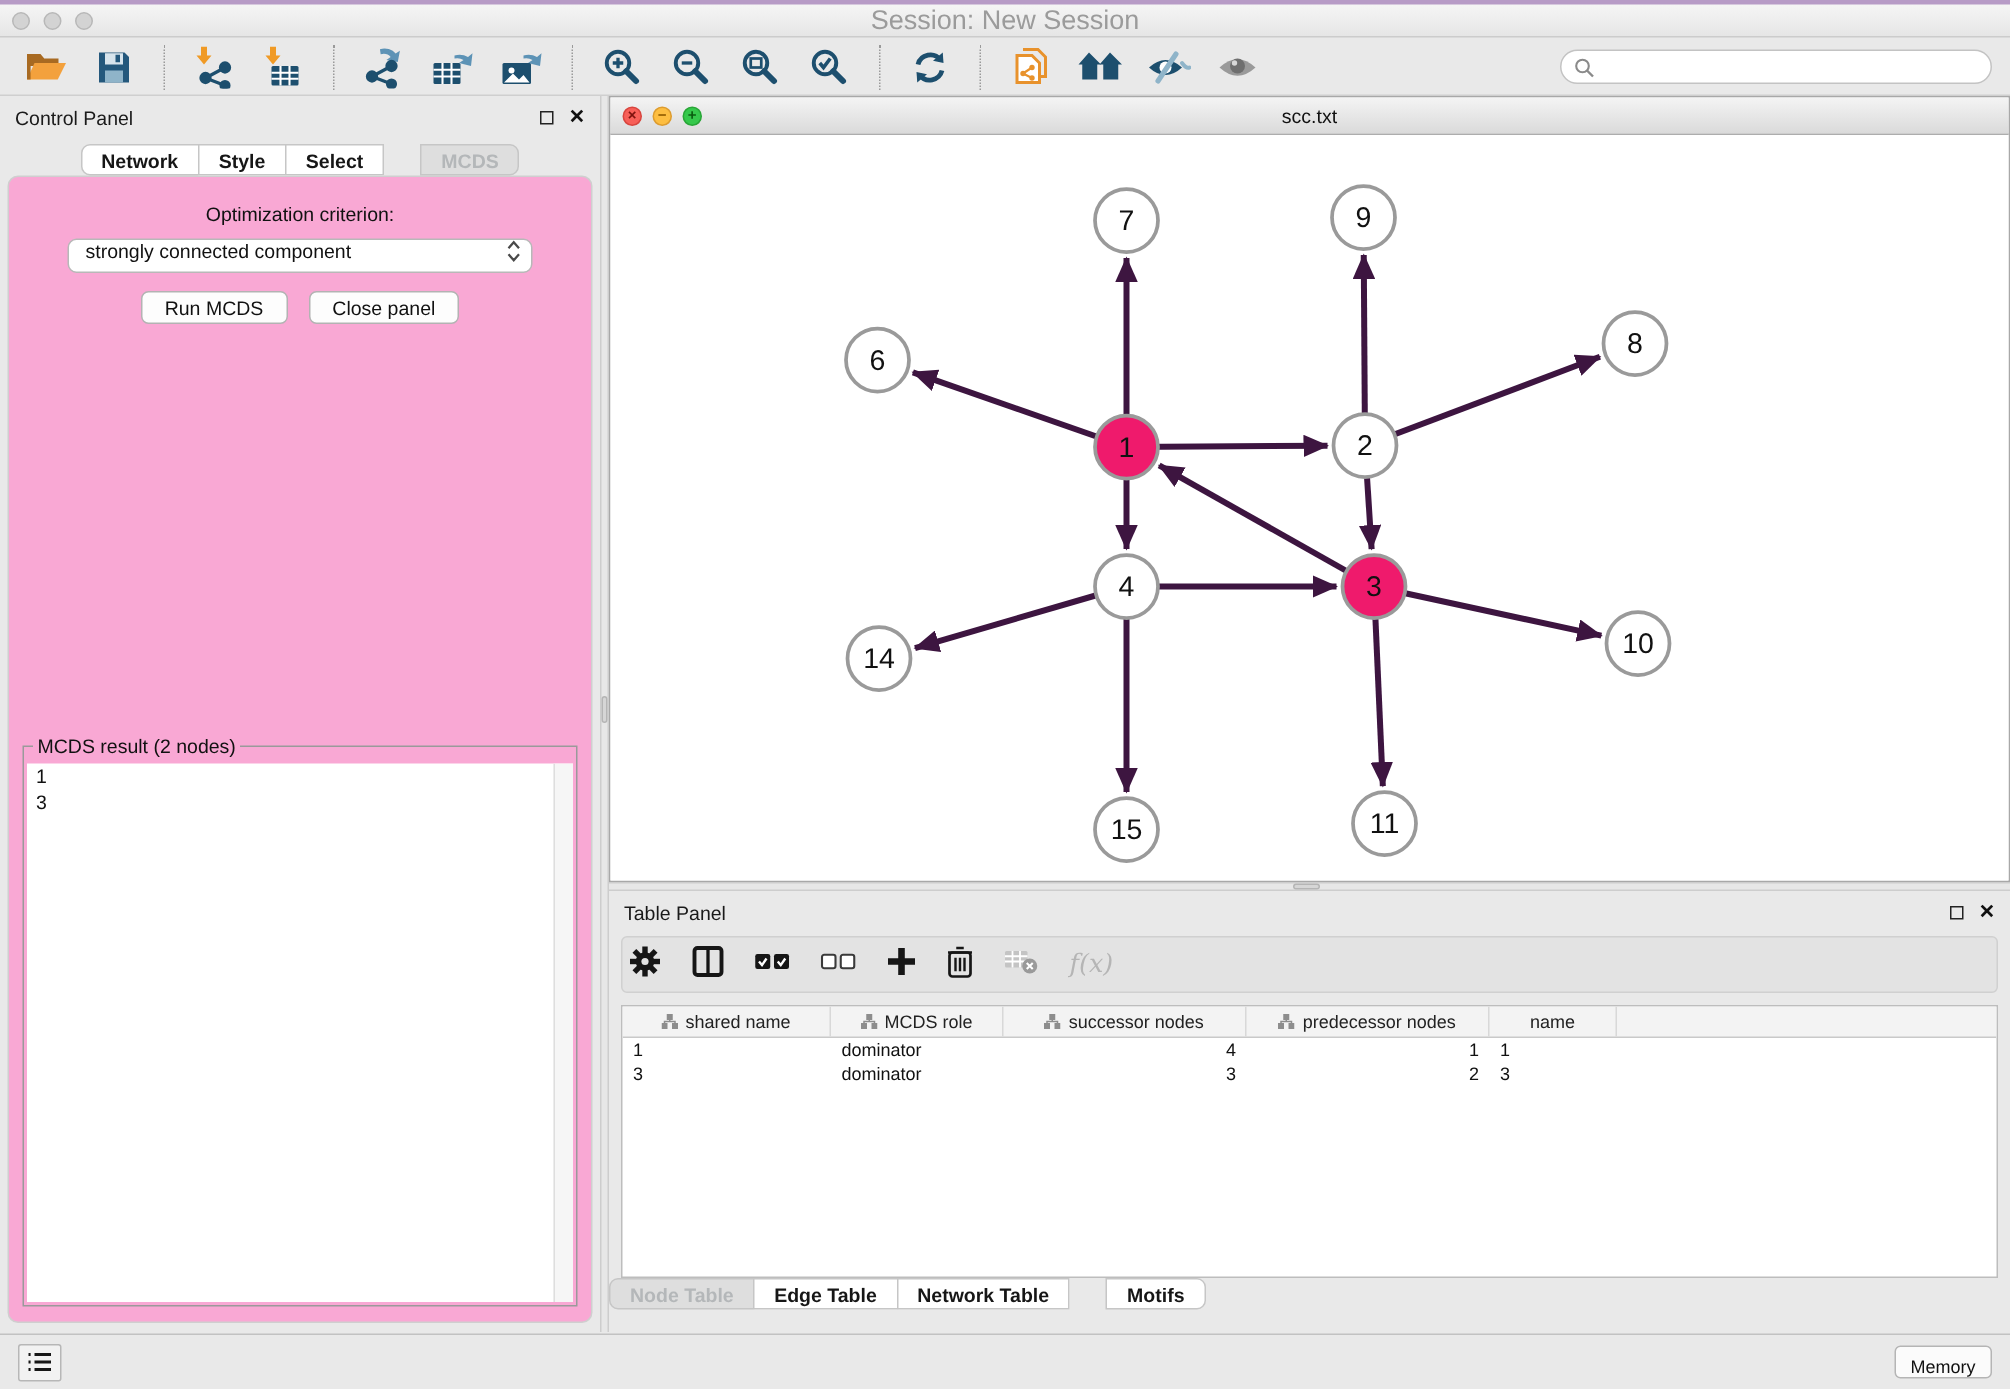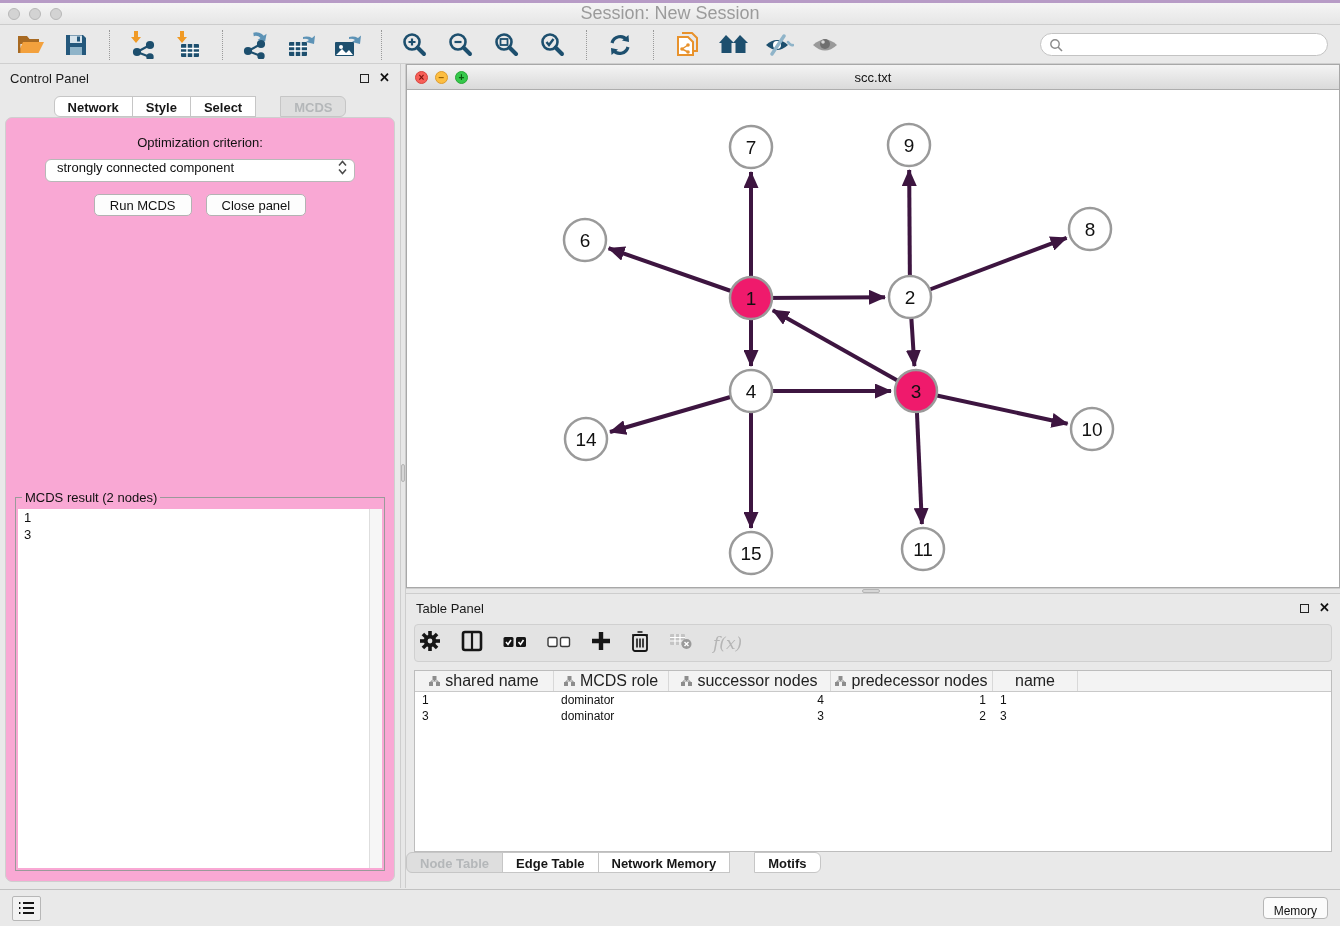--- a/index.html
+++ b/index.html
@@ -99,21 +99,21 @@
   .net-canvas svg { display:block; }
   
   .table-panel { position:absolute; left:406px; top:594px; width:934px; height:294px; background:#e9e9e9; }
   .tp-toolbar {
     margin:2px 8px 0; height:38px; background:#e3e3e3; border:1px solid #d0d0d0; border-radius:4px;
     display:flex; align-items:center; gap:20px; padding:0 4px;
   }
   .fx-label { font-family:"DejaVu Serif", serif; font-style:italic; font-size:17px; color:#b5b5b5; }
   .tp-table { margin:8px 8px 0; height:182px; background:#fff; border:1px solid #bdbdbd; overflow:hidden; }
   .thead { display:flex; height:21px; background:#f3f3f3; border-bottom:1px solid #c9c9c9; }
-  .th { display:flex; align-items:center; justify-content:center; gap:5px; font-size:16px;
+  .th { display:flex; align-items:center; justify-content:center; gap:5px; font-size:12px;
     border-right:1px solid #d8d8d8; color:#222; }
   .tr { display:flex; height:16px; align-items:center; font-size:12px; }
   .td { padding:0 7px; color:#111; overflow:hidden; white-space:nowrap; }
   .tp-tabs { position:absolute; bottom:15px; left:0; right:0; display:flex; }
   
   .statusbar { position:absolute; left:0; right:0; bottom:0; height:37px; background:#e9e9e9;
     border-top:1px solid #c2c2c2; display:flex; align-items:center; padding:0 12px; }
   .list-btn { width:29px; height:25px; background:#f2f2f2; border:1px solid #b7b7b7; border-radius:2px;
     display:flex; align-items:center; justify-content:center; }
   .memory-btn { margin-left:auto; height:22px; display:flex; align-items:center; gap:6px;
@@ -511,21 +511,21 @@
           <div class="td" style="width: 115px; text-align: left;">dominator</div>
           <div class="td" style="width: 162px; text-align: right;">3</div>
           <div class="td" style="width: 162px; text-align: right;">2</div>
           <div class="td" style="width: 85px; text-align: left;">3</div>
         </div>
       </div>
   </div>
   <div class="tp-tabs">
       <span class="tp-tab active">Node Table</span>
       <span class="tp-tab">Edge Table</span>
-      <span class="tp-tab">Network Memory</span>
+      <span class="tp-tab">Network Table</span>
       <span class="tp-tab">Motifs</span>
     </div>
 </div>
 
 <div class="statusbar">
   <span class="list-btn">
     <svg width="17" height="14" viewBox="0 0 17 14">
       <g stroke="#161616" stroke-width="2">
         <path d="M5 2 h11 M5 7 h11 M5 12 h11"></path>
         <path d="M1 2 h2 M1 7 h2 M1 12 h2" stroke-dasharray="1.4 1"></path>

